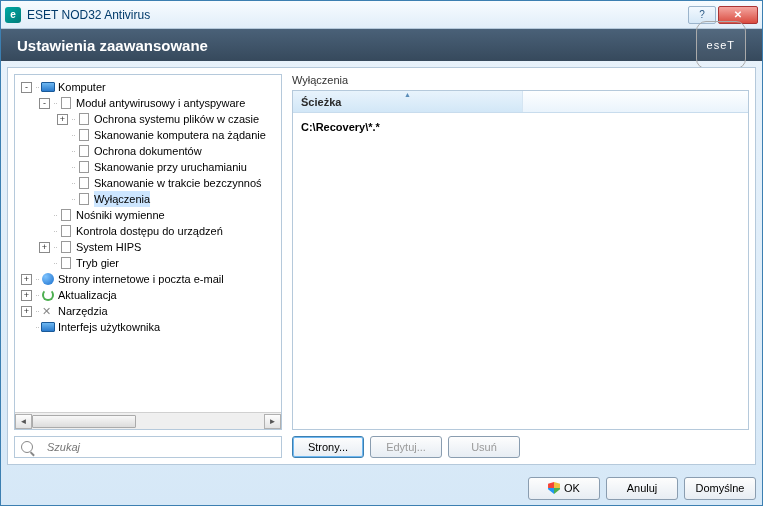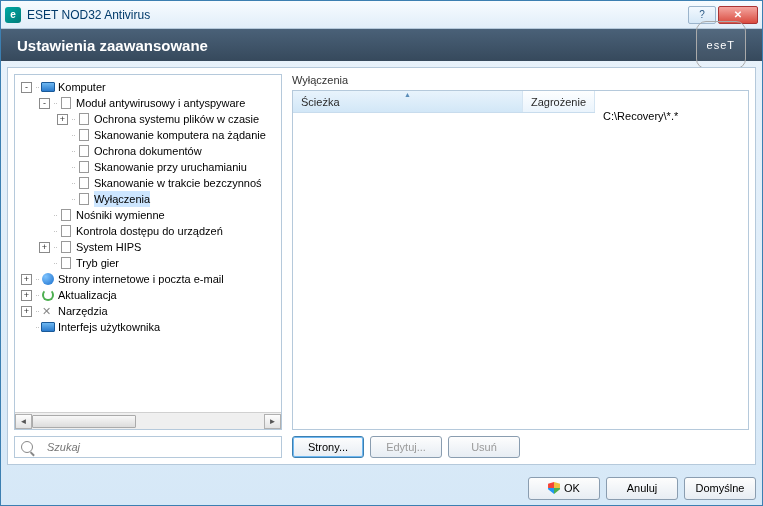--- a/index.html
+++ b/index.html
@@ -45,28 +45,28 @@
 .hscroll .track { flex: 1; height: 15px; background: #efefef; position: relative; }
 .hscroll .thumb { position: absolute; left: 0; width: 45%; height: 13px; top: 1px; background: linear-gradient(#f8f8f8,#dcdcdc); border: 1px solid #aaa; border-radius: 1px; }
 
 .search-box { margin-top: 6px; height: 22px; border: 1px solid #b5c9db; background: #fff; display: flex; align-items: center; padding: 0 6px; gap: 14px; color: #888; }
 .search-box .mag { width: 12px; height: 12px; border: 1.5px solid #888; border-radius: 50%; position: relative; }
 .search-box .mag::after { content: ""; position: absolute; width: 5px; height: 1.5px; background: #888; transform: rotate(45deg); bottom: -2px; right: -3px; }
 .search-box input { border: none; outline: none; flex: 1; color: #888; font-style: italic; }
 
 .right-pane { flex: 1; display: flex; flex-direction: column; min-width: 0; }
 .section-title { color: #333; margin-bottom: 4px; }
-.table-wrap { flex: 1; border: 1px solid #b5c9db; background: #fff; display: flex; flex-direction: row; }
+.table-wrap { flex: 1; border: 1px solid #b5c9db; background: #fff; display: flex; flex-direction: column; font-weight: bold; }
 .thead { display: flex; background: linear-gradient(#fdfeff,#eaf4fc); border-bottom: 1px solid #c8dced; height: 22px; }
 .thead .th { padding: 3px 8px; border-right: 1px solid #d5e5f2; color: #2a2a2a; display: flex; align-items: center; }
 .thead .th.path { flex: 0 0 230px; background: linear-gradient(#e8f3fc,#d2e7f7); position: relative; }
 .thead .th.path .sort { position: absolute; left: 50%; top: 0; transform: translateX(-50%); font-size: 7px; color: #5a8cb8; }
 .thead .th.threat { flex: 1; }
 .tbody { flex: 1; }
-.tbody .row { padding: 19px 8px; color: #000; }
+.tbody .row { padding: 8px 8px; color: #000; }
 
 .action-row { margin-top: 6px; display: flex; gap: 6px; }
 .btn { min-width: 72px; height: 22px; border: 1px solid #8a9db0; background: linear-gradient(#fdfdfd,#e7edf3); border-radius: 3px; cursor: pointer; padding: 0 10px; color: #000; }
 .btn.focused { border: 1px solid #3c7fb1; box-shadow: 0 0 0 1px #6fb8f1 inset; }
 .btn:disabled, .btn.disabled { color: #9a9a9a; }
 
 .footer { height: 34px; display: flex; align-items: center; justify-content: flex-end; gap: 6px; padding: 0 6px; }
 .footer .btn { min-width: 72px; height: 23px; }
 .footer .btn.ok { display: flex; align-items: center; justify-content: center; gap: 4px; }
 .shield { width: 12px; height: 12px; background: conic-gradient(#f0c040 0 25%, #4caf50 25% 50%, #2196f3 50% 75%, #f44336 75% 100%); clip-path: polygon(50% 0, 100% 15%, 100% 60%, 50% 100%, 0 60%, 0 15%); }
@@ -255,23 +255,20 @@
       </div>
 
       <div class="right-pane">
         <div class="section-title">Wyłączenia</div>
         <div class="table-wrap">
           <div class="thead">
             <div class="th path">
               <span class="sort">▲</span>
               <span>Ścieżka</span>
             </div>
-            <div class="th threat">
-              <span>Zagrożenie</span>
-            </div>
           </div>
           <div class="tbody" id="tbody">
               <div class="row">C:\Recovery\*.*</div>
             </div>
         </div>
         <div class="action-row">
           <button class="btn focused">Strony...</button>
           <button class="btn disabled">Edytuj...</button>
           <button class="btn disabled">Usuń</button>
         </div>

